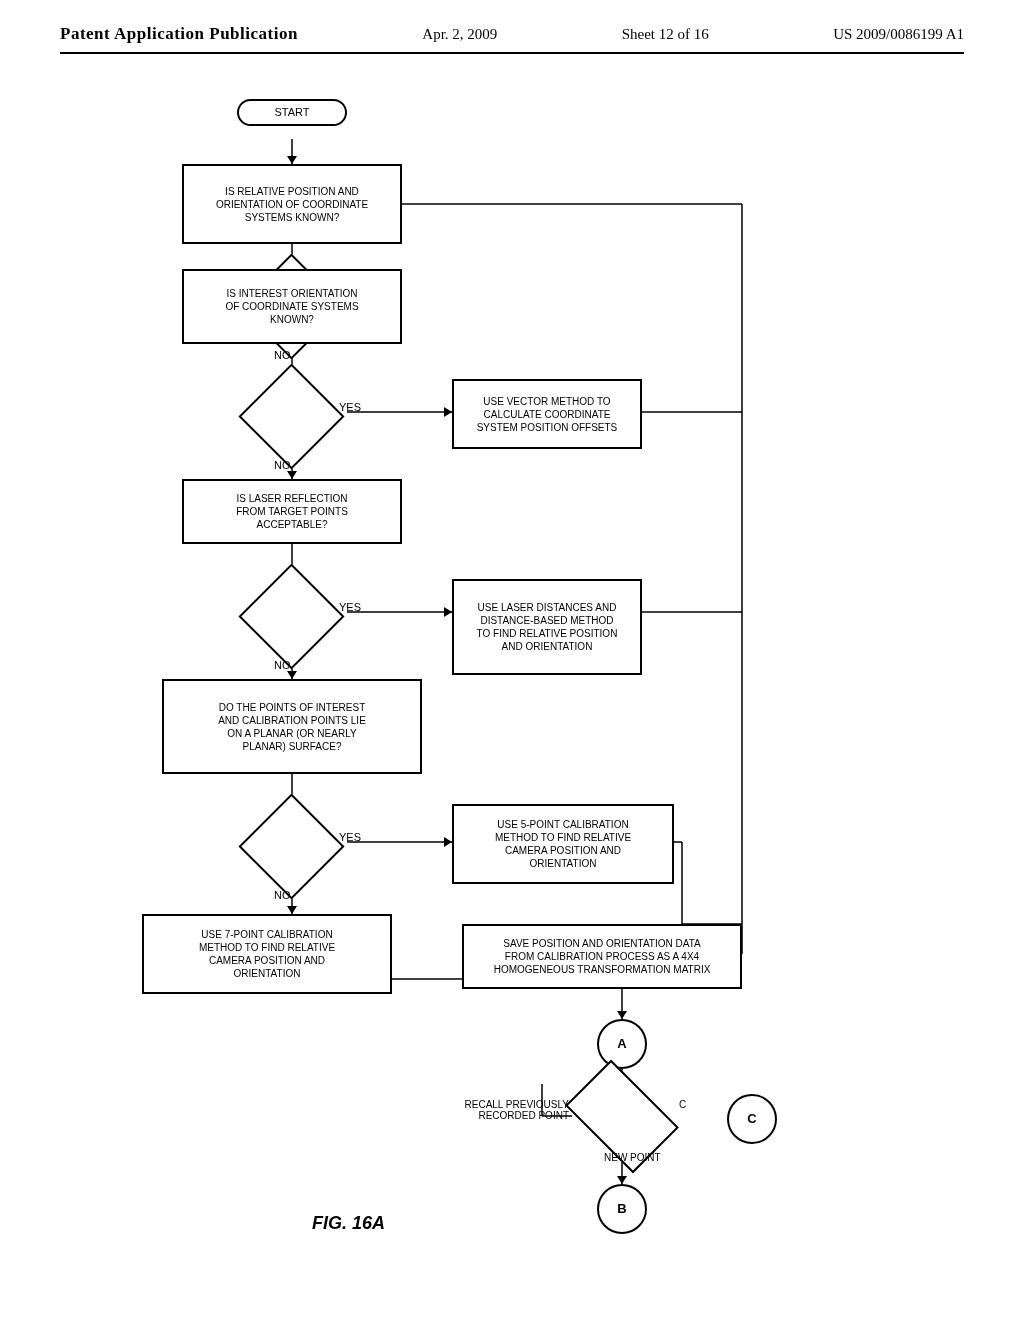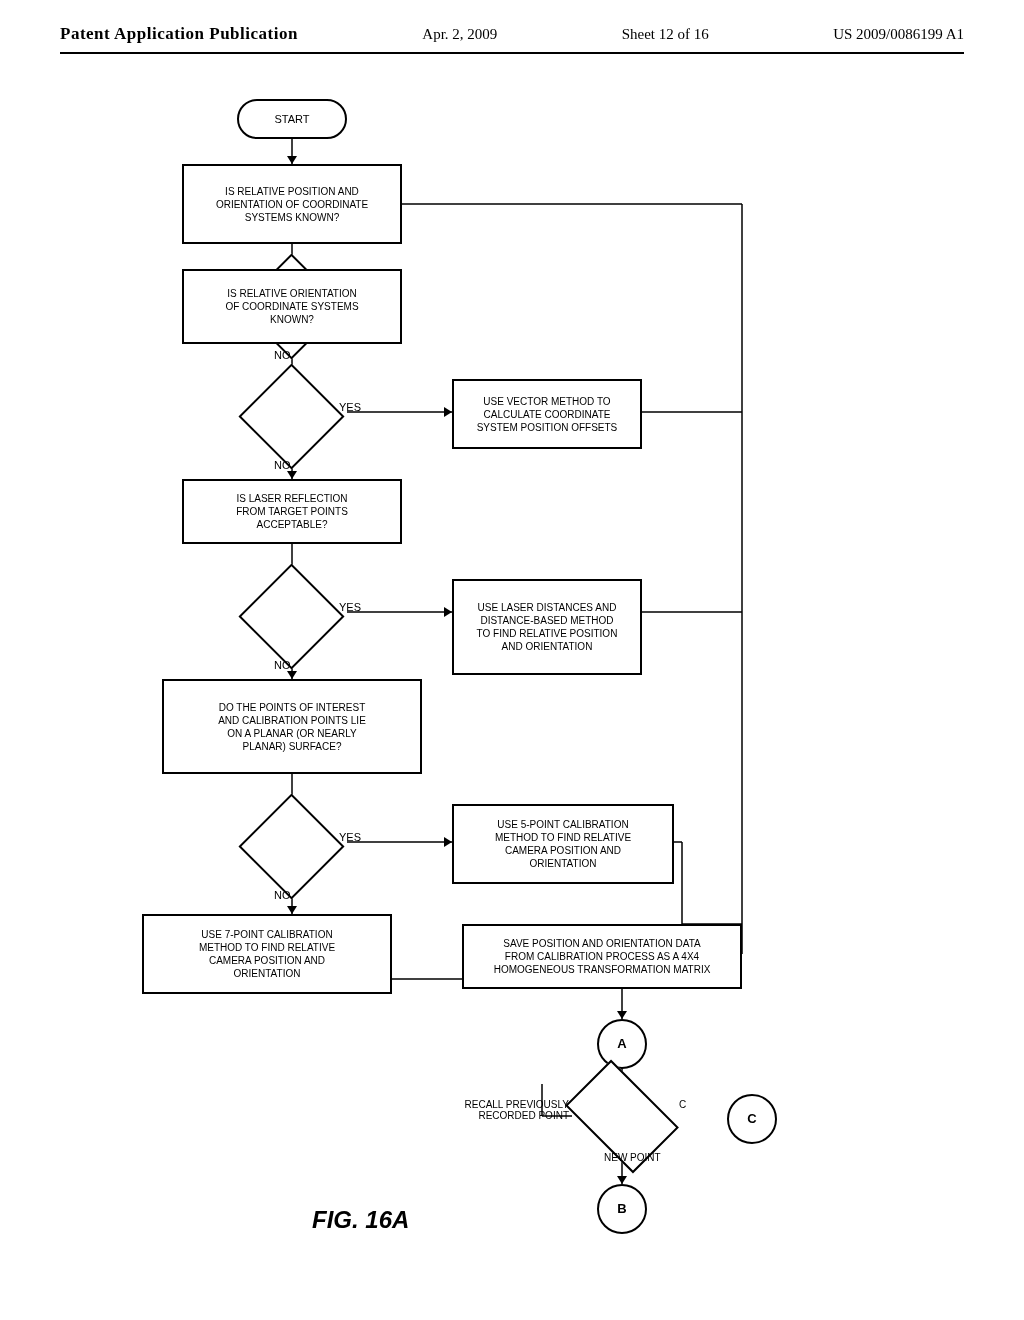--- a/index.html
+++ b/index.html
@@ -93,21 +93,21 @@
       position: absolute;
       top: 0;
       left: 0;
       width: 100%;
       height: 100%;
       pointer-events: none;
     }
 
     .fig-label {
       position: absolute;
-      font-size: 24px;
+      font-size: 18px;
       font-style: italic;
       font-family: Arial, sans-serif;
       font-weight: bold;
       left: 230px;
       bottom: 10px;
     }
   </style>
 </head>
 <body>
 
@@ -182,21 +182,21 @@
       <polygon points="540,1000 535,992 545,992" fill="#000"></polygon>
 
       <line x1="540" y1="1065" x2="540" y2="1100" stroke="#000" stroke-width="1.5"></line>
       <polygon points="540,1100 535,1092 545,1092" fill="#000"></polygon>
 
       <line x1="490" y1="1032" x2="460" y2="1032" stroke="#000" stroke-width="1.5"></line>
       <line x1="460" y1="1032" x2="460" y2="1000" stroke="#000" stroke-width="1.5"></line>
 
     </svg>
 
-    <div class="shape rounded-rect" style="left:155px; top:15px; width:110px; height:40px;">
+    <div class="shape rounded-rect" style="left:155px; top:15px; width:110px; height:27px;">
       <span>START</span>
     </div>
 
     <div class="shape rect" style="left:100px; top:80px; width:220px; height:80px;">
       <span style="white-space:pre-line; font-size:10px;">IS RELATIVE POSITION AND
 ORIENTATION OF COORDINATE
 SYSTEMS KNOWN?</span>
     </div>
 
     <div style="position:absolute; left:172px; top:185px; width:75px; height:75px;">
@@ -205,21 +205,21 @@
       <div style="position:absolute; left:85px; top:22px; font-size:11px; font-family:Arial,sans-serif;">
         <span>YES</span>
       </div>
 
       <div style="position:absolute; left:20px; top:80px; font-size:11px; font-family:Arial,sans-serif;">
         <span>NO</span>
       </div>
     </div>
 
     <div class="shape rect" style="left:100px; top:185px; width:220px; height:75px;">
-      <span style="white-space:pre-line; font-size:10px;">IS RELATIVE ORIENTATION
+      <span style="white-space:pre-line; font-size:10px;">IS INTEREST ORIENTATION
 OF COORDINATE SYSTEMS
 KNOWN?</span>
     </div>
 
     <div style="position:absolute; left:172px; top:295px; width:75px; height:75px;">
       <div class="shape diamond" style="left:0; top:0; width:75px; height:75px; border:2px solid #000;"></div>
       <div style="position:absolute; left:85px; top:22px; font-size:11px; font-family:Arial,sans-serif;">
         <span>YES</span>
       </div>
       <div style="position:absolute; left:20px; top:80px; font-size:11px; font-family:Arial,sans-serif;">

